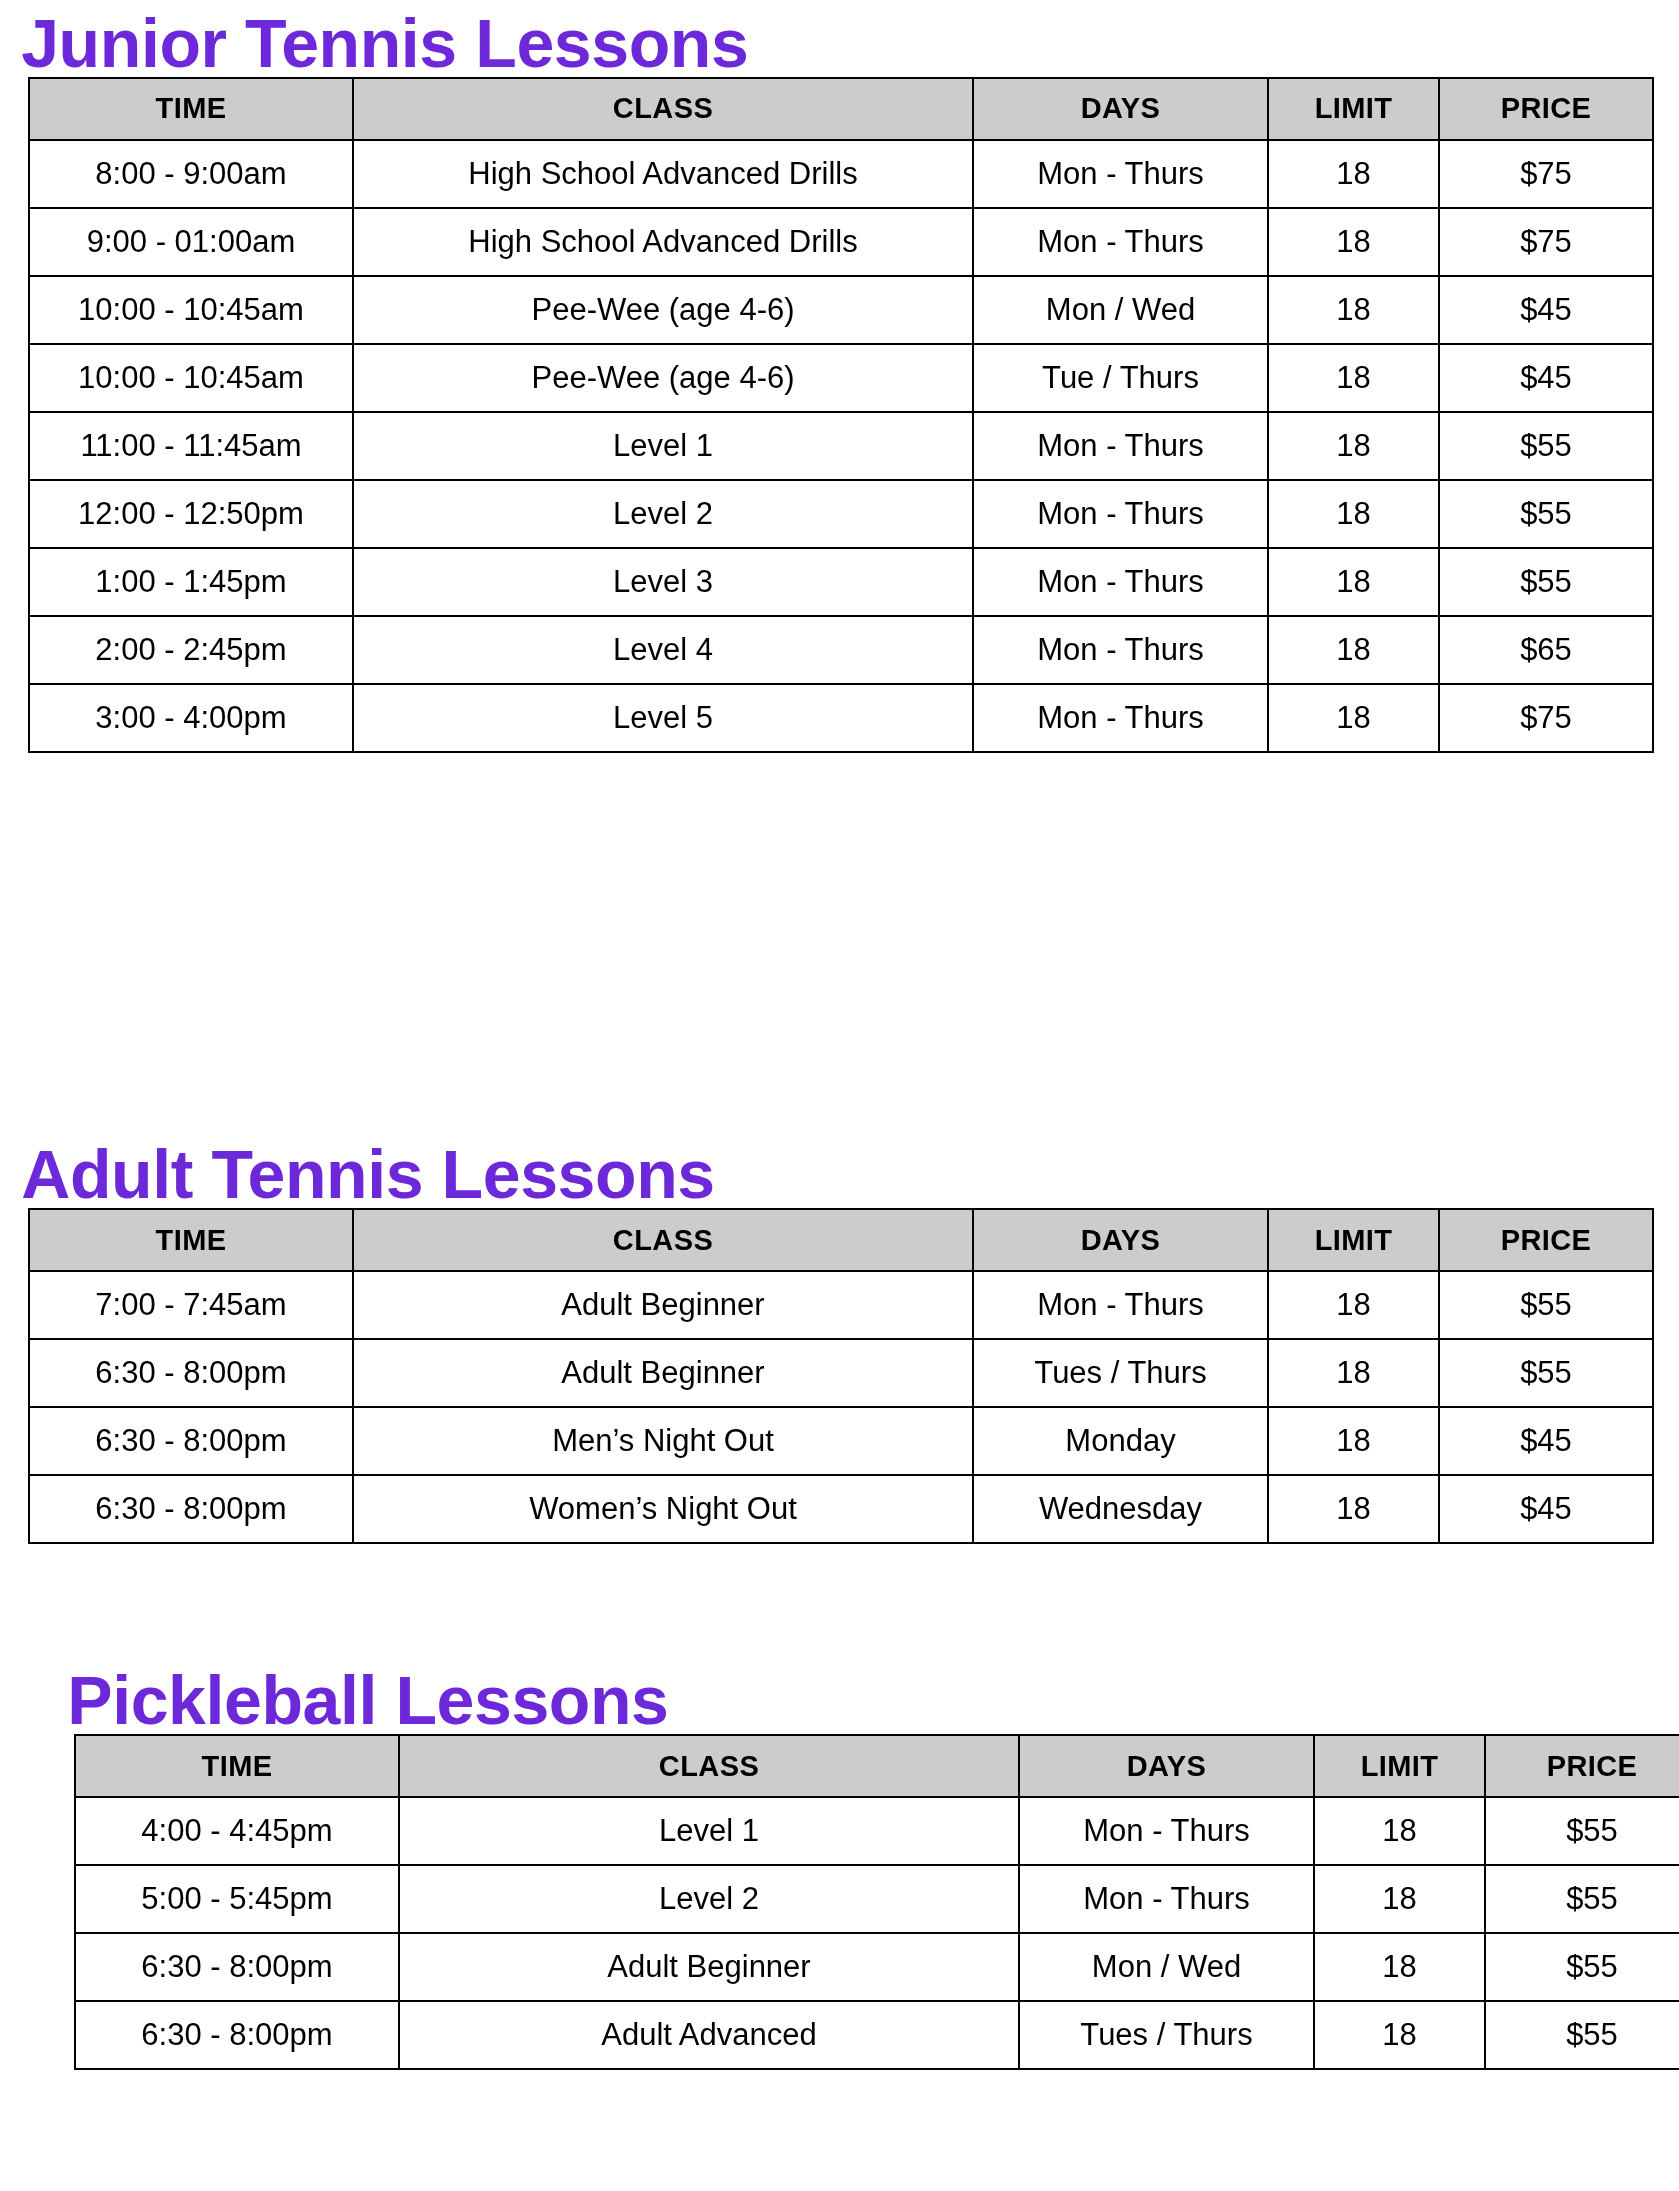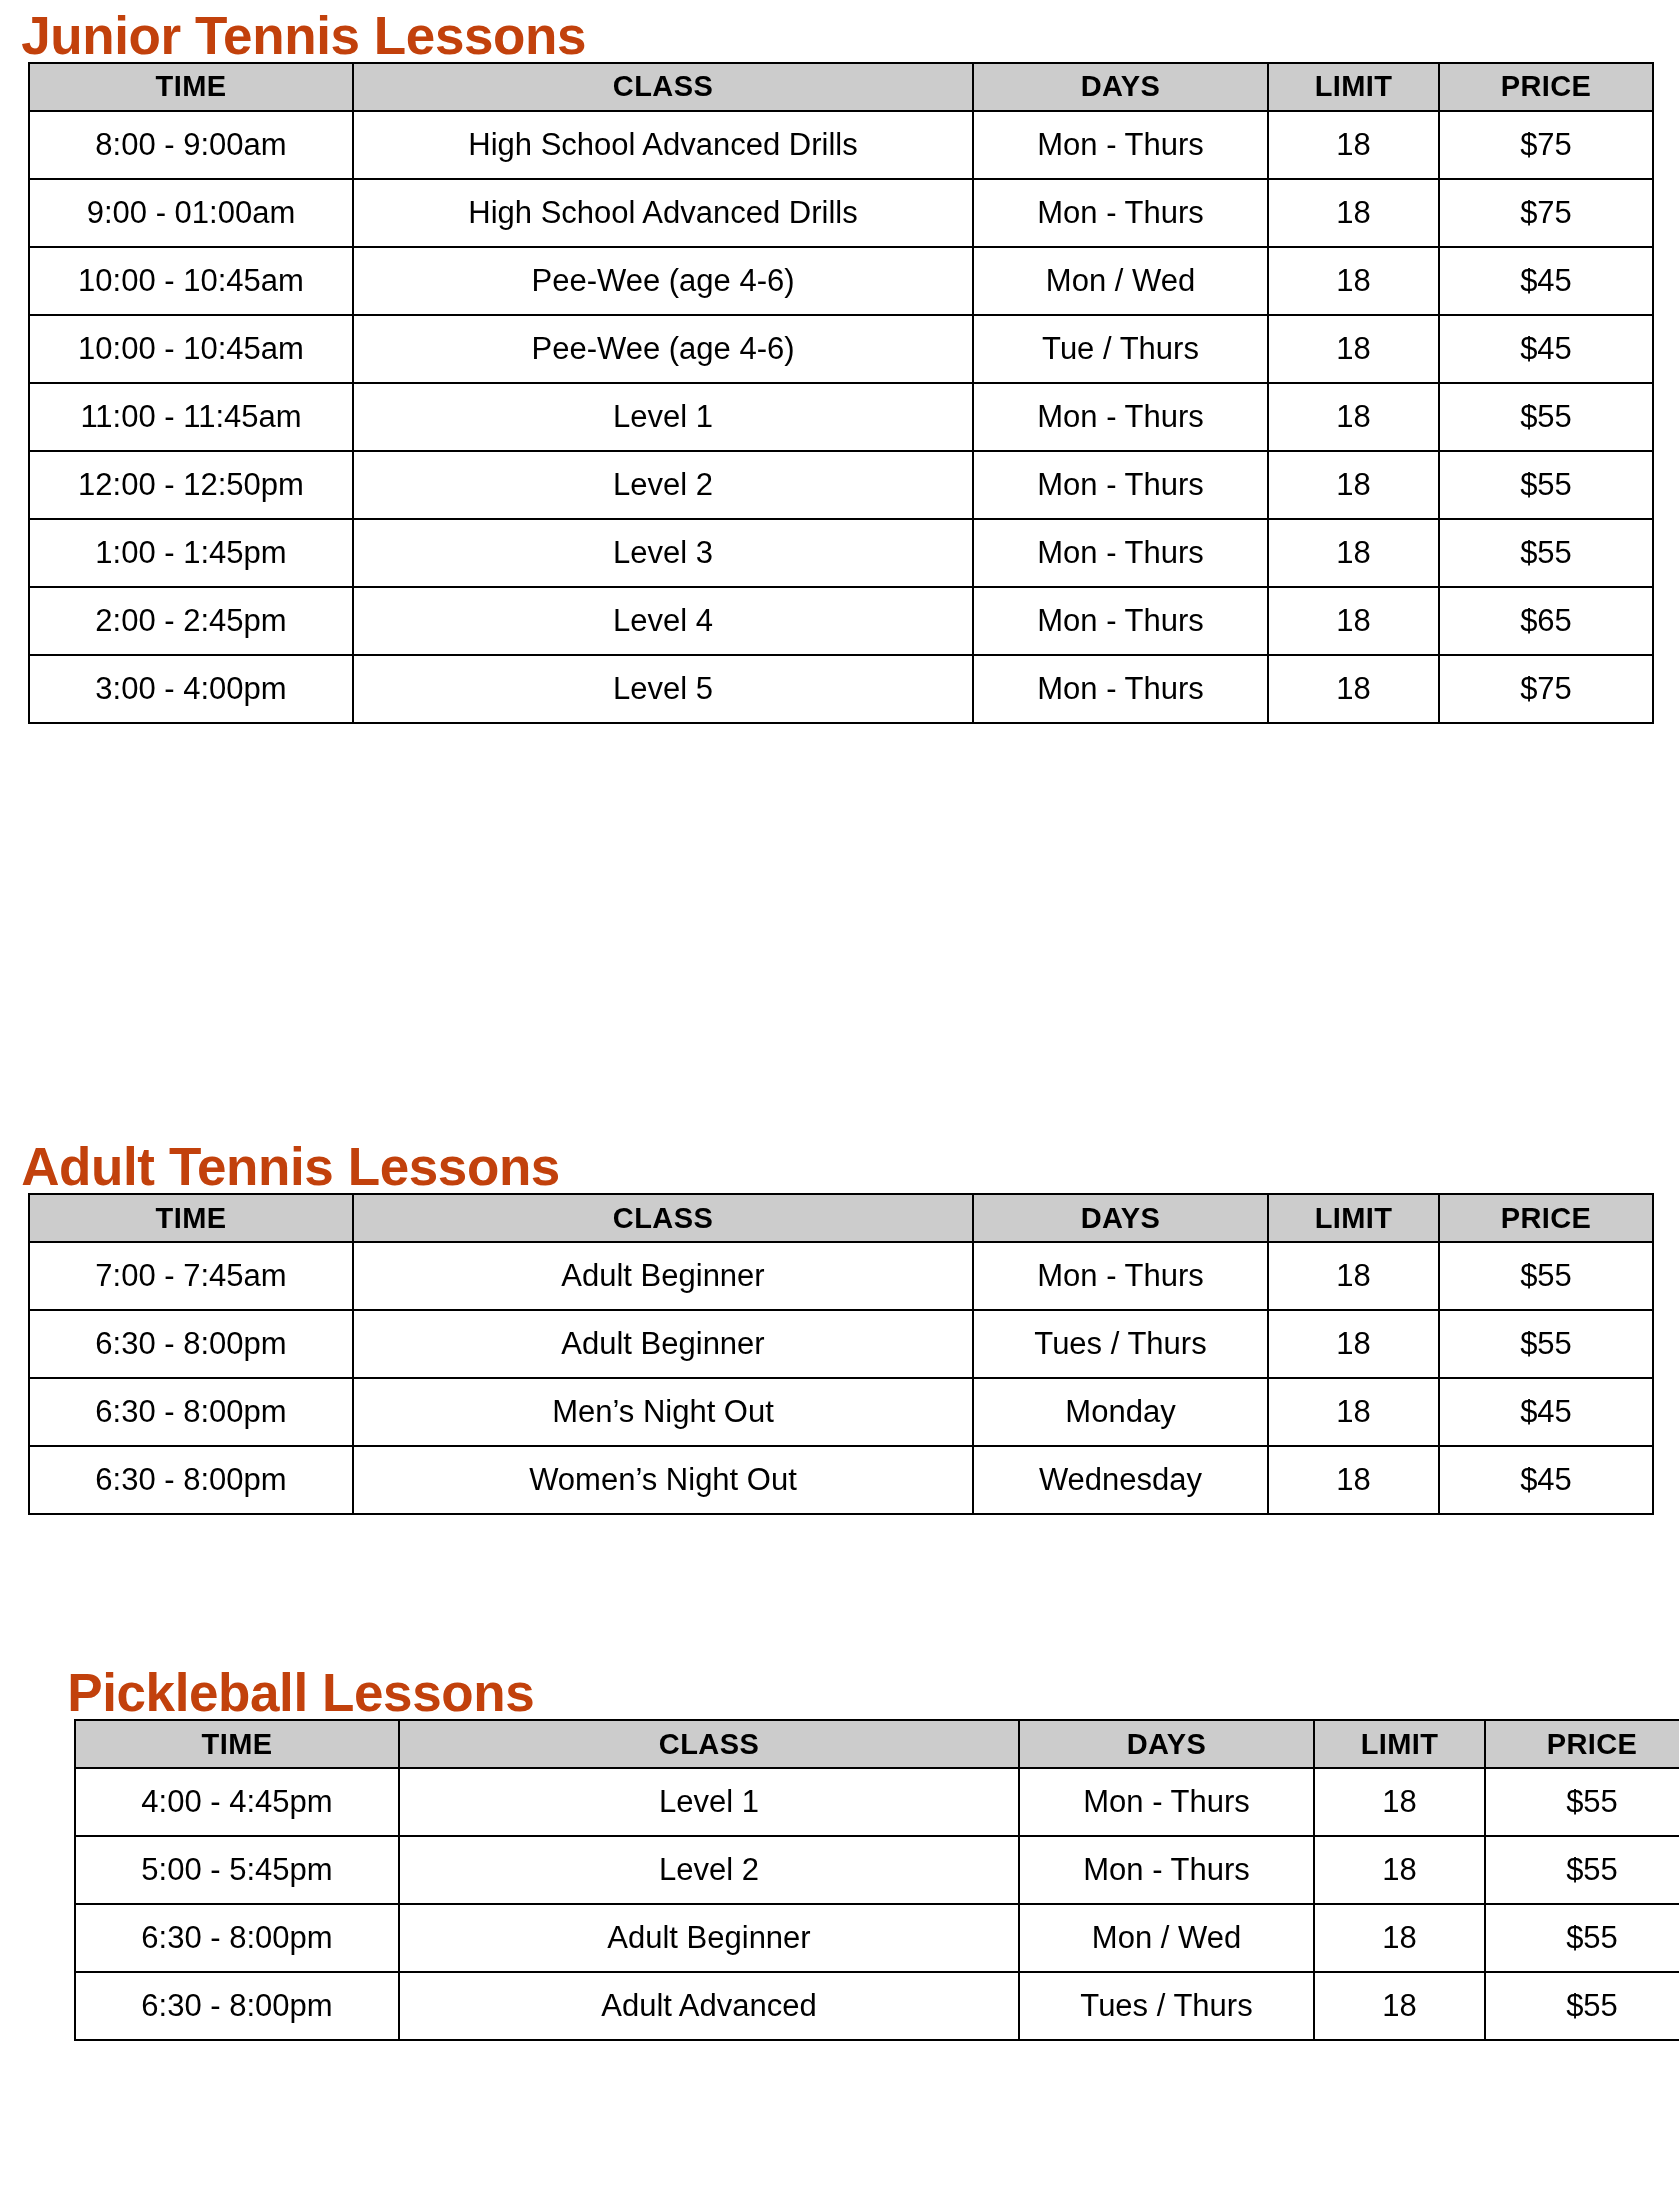--- a/index.html
+++ b/index.html
@@ -20,25 +20,25 @@
     height: 2192px;
     box-sizing: border-box;
     padding: 0;
   }
   .section {
     position: absolute;
     left: 28px;
     width: 1624px;
   }
   .section-title {
-    font-size: 53px;
+    font-size: 68px;
     font-weight: bold;
     line-height: 1.0;
     letter-spacing: -0.4px;
-    color: #c2410c;
+    color: #6d28d9;
     margin: 0 0 0 -6.8px;
     white-space: nowrap;
   }
   table.schedule {
     border-collapse: collapse;
     width: 1624px;
     table-layout: fixed;
     border: 2.6px solid #000000;
   }
   table.schedule col.c-time   { width: 324px; }
@@ -47,21 +47,21 @@
   table.schedule col.c-limit  { width: 171px; }
   table.schedule col.c-price  { width: 214px; }
 
   table.schedule th {
     background: #cccccc;
     border: 2.6px solid #000000;
     font-size: 29px;
     font-weight: bold;
     letter-spacing: 0.4px;
     text-align: center;
-    height: 48px;
+    height: 62px;
     padding: 0 3.4px;
     box-sizing: border-box;
   }
   table.schedule td {
     border: 2.6px solid #000000;
     background: #ffffff;
     font-size: 31px;
     font-weight: normal;
     text-align: center;
     height: 68px;

